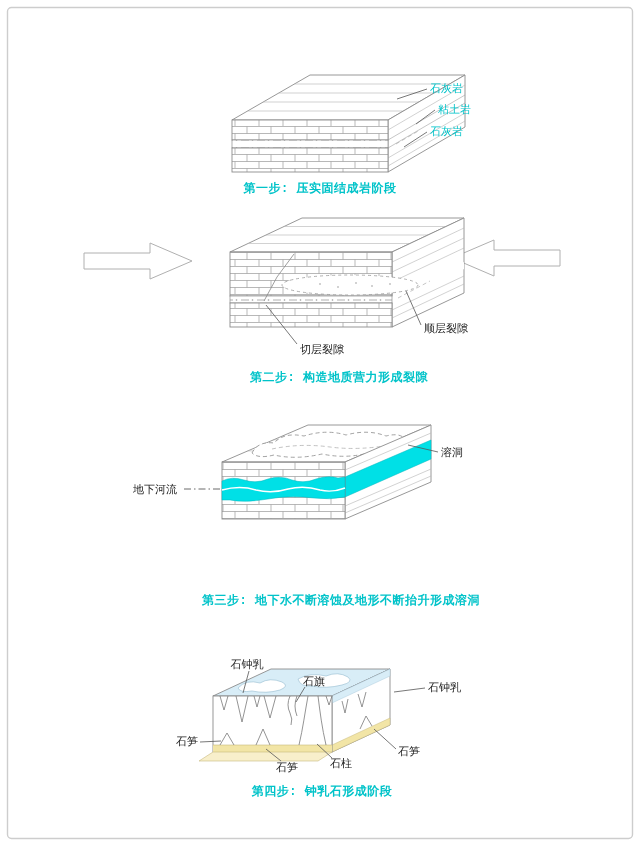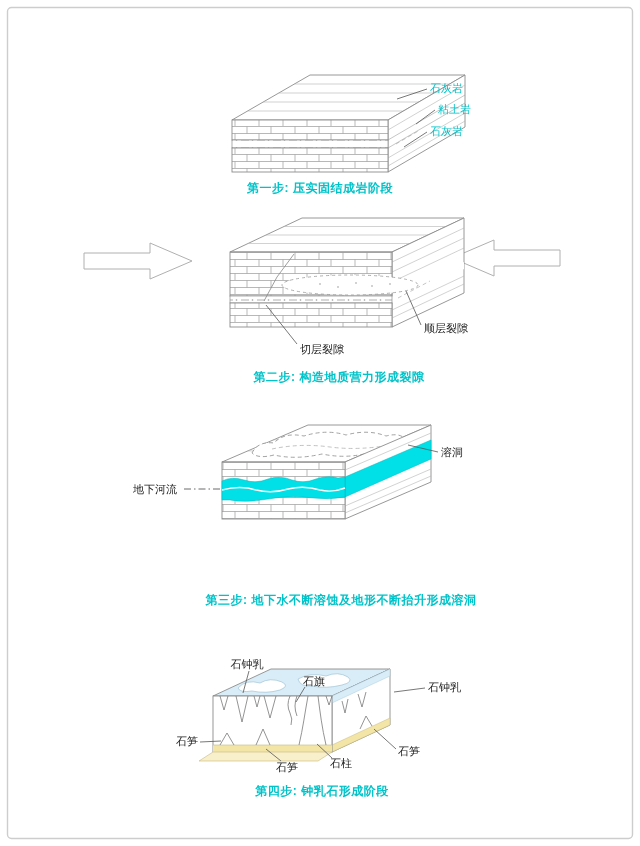--- a/index.html
+++ b/index.html
@@ -1,20 +1,20 @@
 <!DOCTYPE html>
 <html><head>
 <meta charset="utf-8">
 <style>
   html,body{margin:0;padding:0;background:#fff;}
   .page{
     position:relative;
     width:640px;height:846px;
     background:#ffffff;
-    font-family:Liberation Sans, sans-serif;
+    font-family:Liberation Mono, monospace;
     overflow:hidden;
   }
   svg{position:absolute;left:0;top:0;}
   .caption{font-size:12px;font-weight:bold;letter-spacing:.5px;}
   .lbl{font-size:11px;fill:#1a1a1a;}
   .lbl-accent{font-size:11px;}
   .leader{stroke:#555;stroke-width:.8;fill:none;}
   .outline{stroke:#8c8c8c;stroke-width:.9;}
   .faint{stroke:#b4b4b4;stroke-width:.6;fill:none;}
   .form{stroke:#787878;stroke-width:.8;fill:none;}

